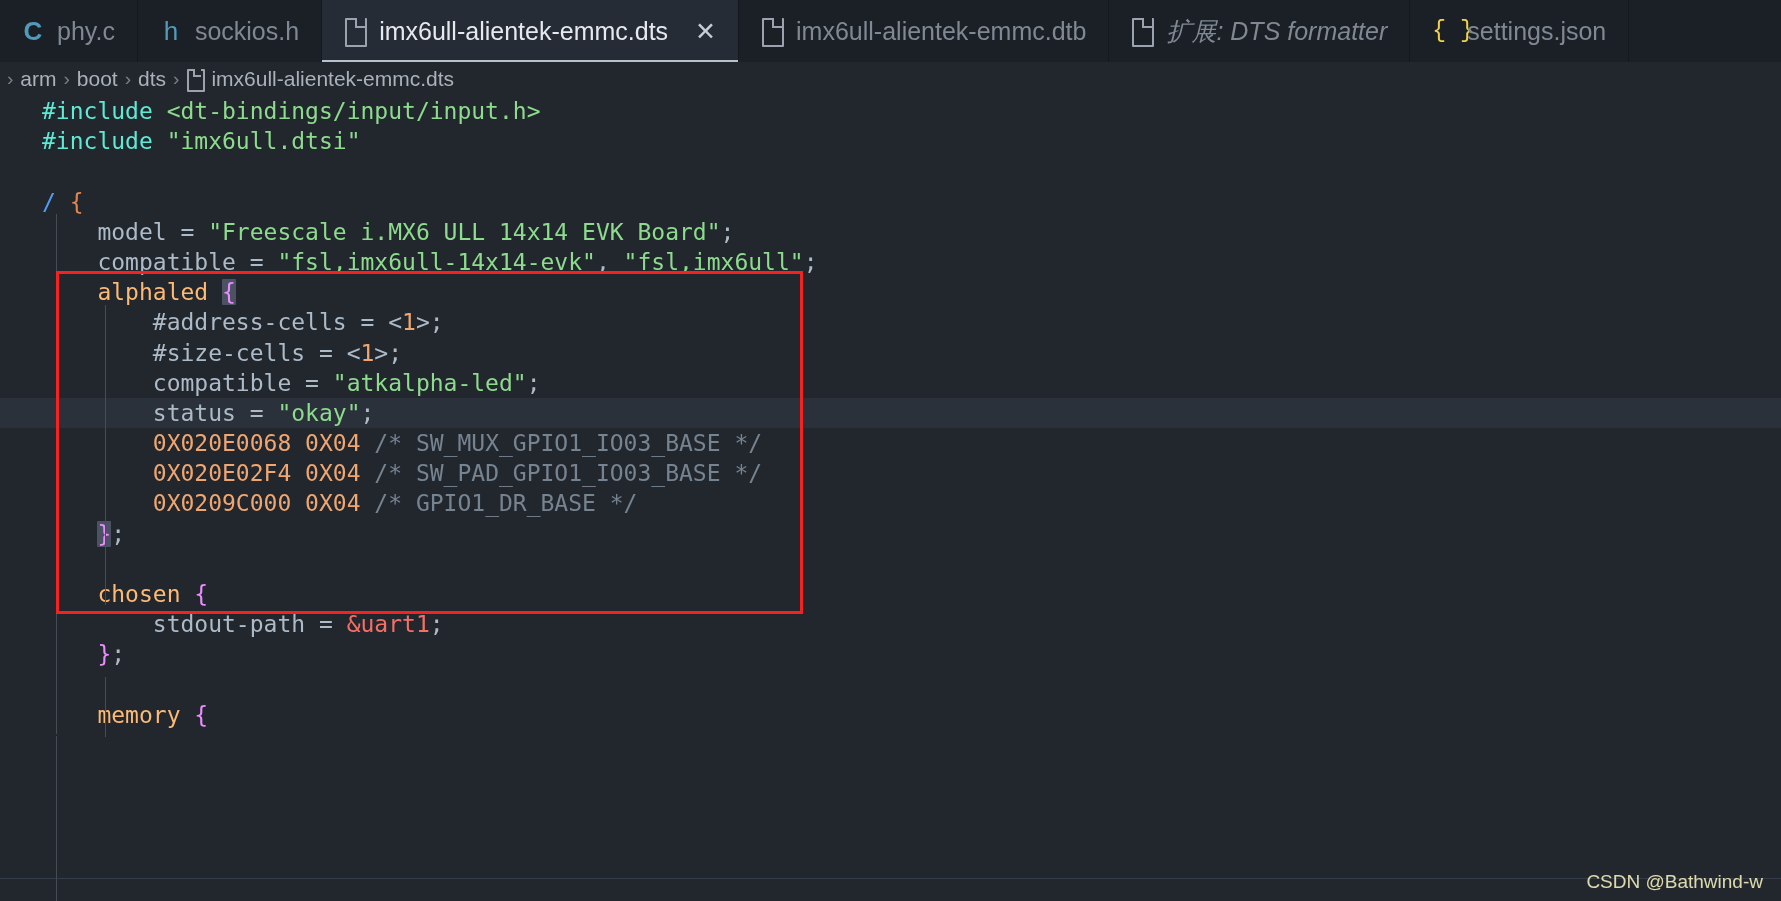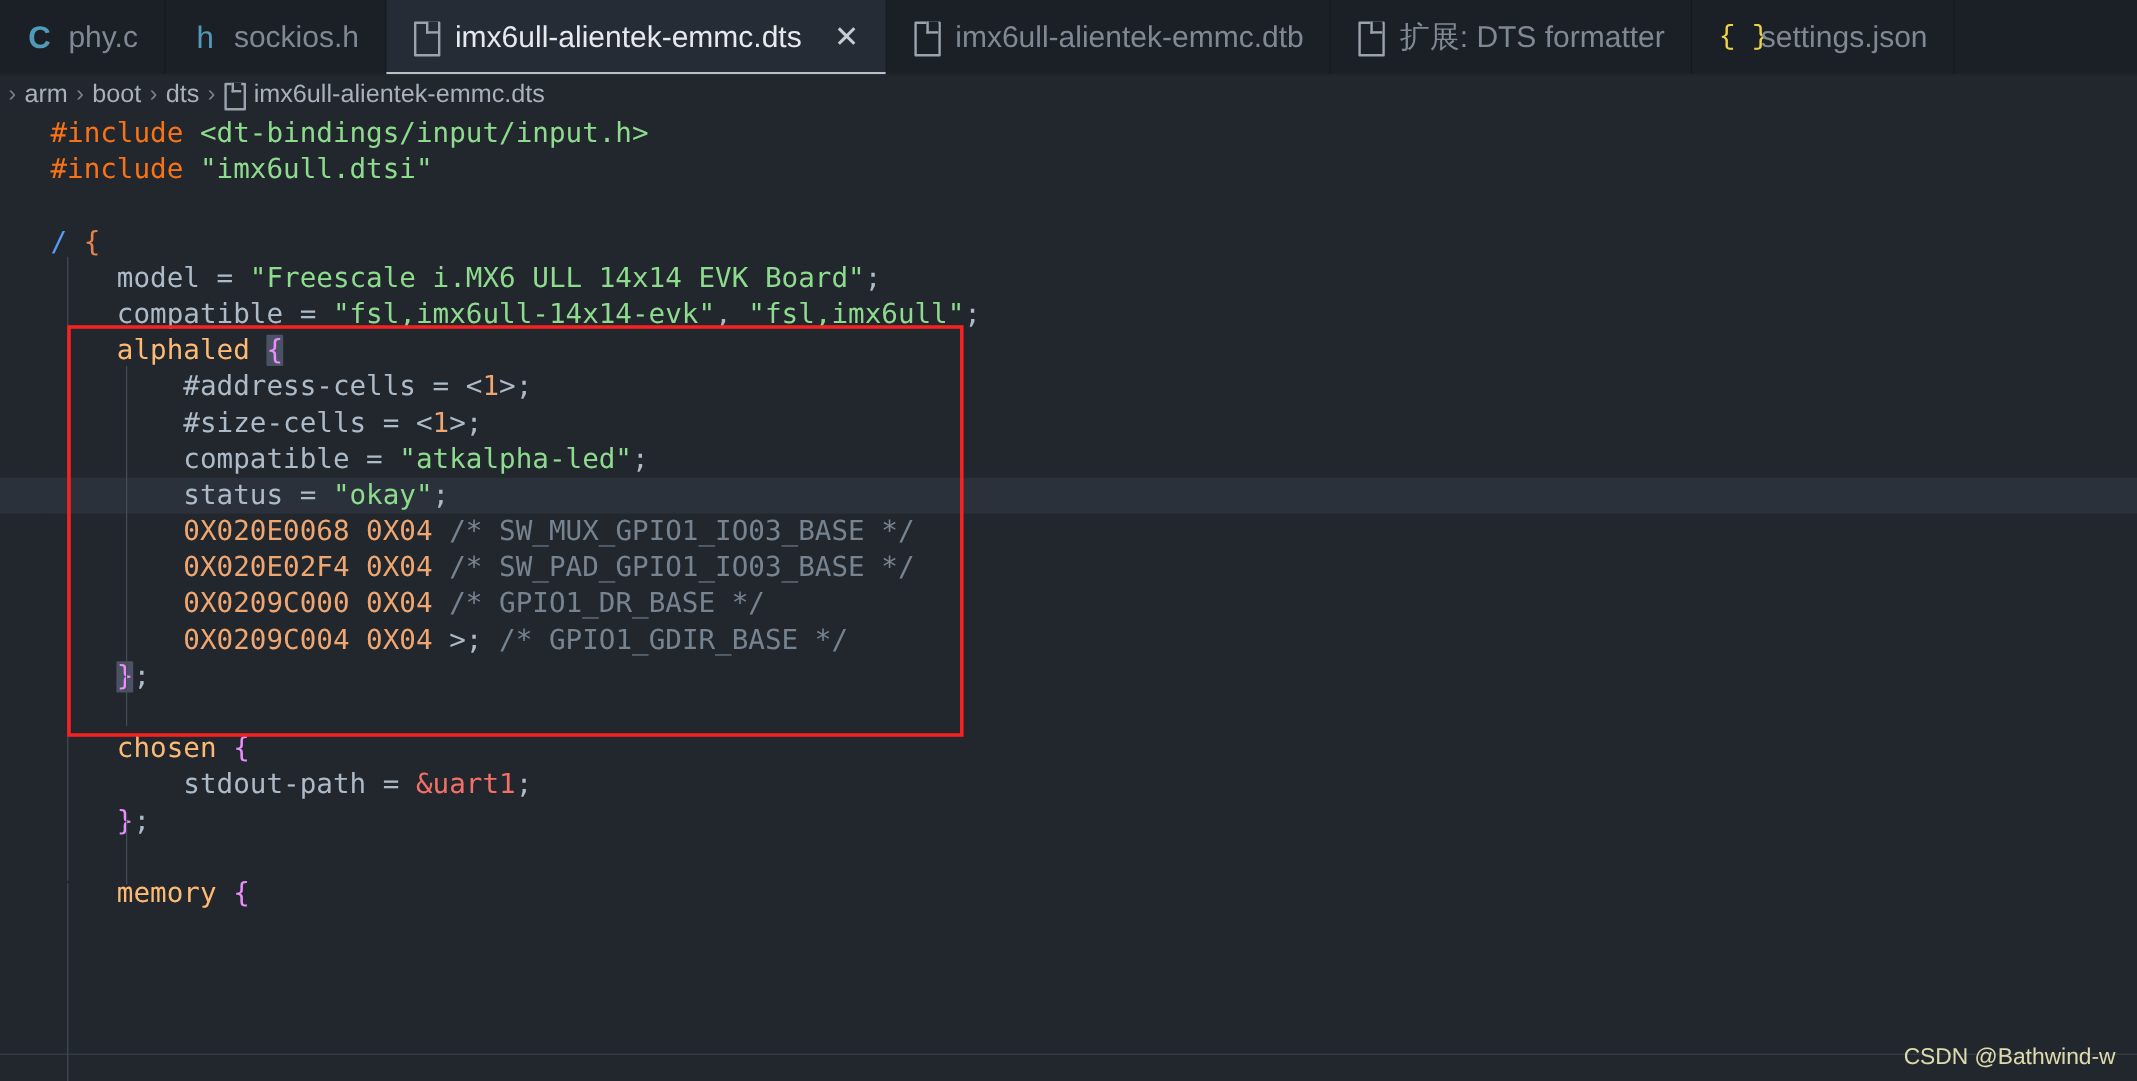--- a/index.html
+++ b/index.html
@@ -49,21 +49,21 @@
     color: #e6e9ee;
   }
   .tab.active::after {
     content: "";
     position: absolute;
     left: 0; right: 0; bottom: 0;
     height: 2px;
     background: #b9c0ca;
   }
   .tab .tab-label { line-height: 1; }
-  .tab.preview .tab-label { }
+  .tab.preview .tab-label { font-style: italic; }
 
   .ficon {
     width: 22px; height: 27px;
     display: inline-block;
     position: relative;
     flex: 0 0 auto;
   }
   
   .ficon.doc::before {
     content: "";
@@ -157,21 +157,21 @@
     font-family: "DejaVu Sans Mono", "Liberation Mono", monospace;
     font-size: 23px;
     color: #adbac7;
     white-space: pre;
     position: relative;
     padding-left: 42px;
   }
   .line.highlight { background: #2b313b; }
 
   
-  .c-pre   { color: #f97316; }           
+  .c-pre   { color: #5eead4; }           
   .c-str   { color: #8ddb8c; }           
   .c-node  { color: #fdba74; }           
   .c-brace { color: #ec8cff; }           
   .c-brace2{ color: #e3844d; }           
   .c-num   { color: #f0a670; }           
   .c-comm  { color: #768390; }           
   .c-ref   { color: #f47067; margin-top: 25px; }           
   .c-plain { color: #adbac7; }
   .c-slash { color: #539bf5; }
   .bracket-hl { background: #4b5263; border-radius: 1px; }
@@ -292,21 +292,20 @@
 
       <div class="line highlight">        <span class="c-plain">status = </span><span class="c-str">"okay"</span><span class="c-plain">;</span></div>
 
 
       <div class="line">        <span class="c-num">0X020E0068 0X04</span> <span class="c-comm">/* SW_MUX_GPIO1_IO03_BASE */</span></div>
 
       <div class="line">        <span class="c-num">0X020E02F4 0X04</span> <span class="c-comm">/* SW_PAD_GPIO1_IO03_BASE */</span></div>
 
       <div class="line">        <span class="c-num">0X0209C000 0X04</span> <span class="c-comm">/* GPIO1_DR_BASE */</span></div>
 
-      <div class="line">        <span class="c-num">0X0209C004 0X04</span> <span class="c-plain">&gt;;</span> <span class="c-comm">/* GPIO1_GDIR_BASE */</span></div>
 
       <div class="line">    <span class="c-brace bracket-hl">}</span><span class="c-plain">;</span></div>
 
       <div class="line"> </div>
 
       <div class="line">    <span class="c-node">chosen</span> <span class="c-brace">{</span></div>
 
       <div class="line">        <span class="c-plain">stdout-path = </span><span class="c-ref">&amp;uart1</span><span class="c-plain">;</span></div>
 
       <div class="line">    <span class="c-brace">}</span><span class="c-plain">;</span></div>

